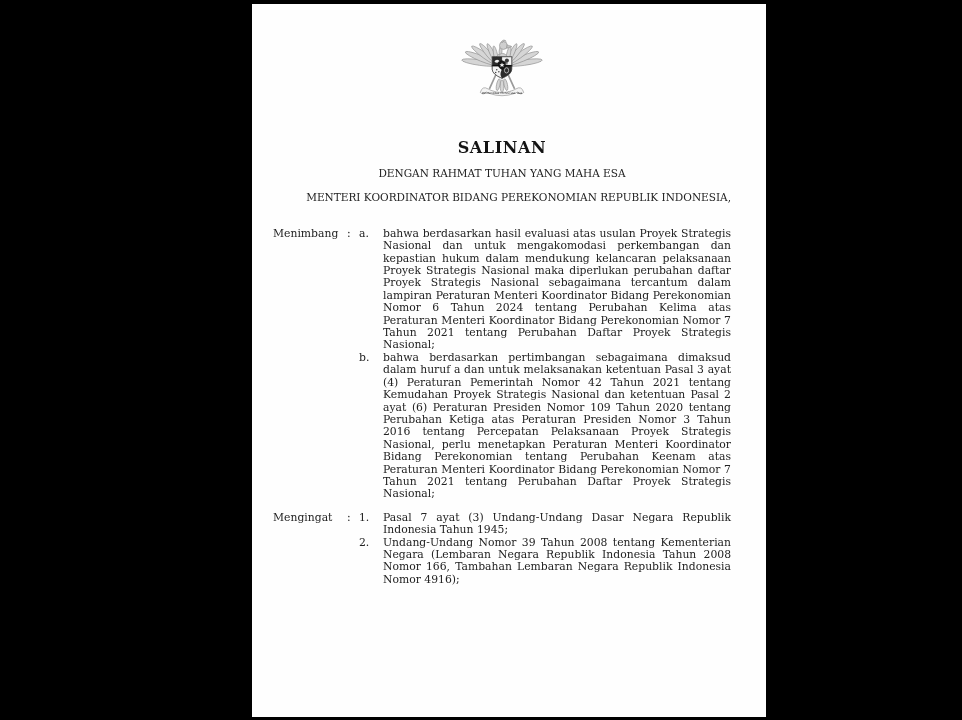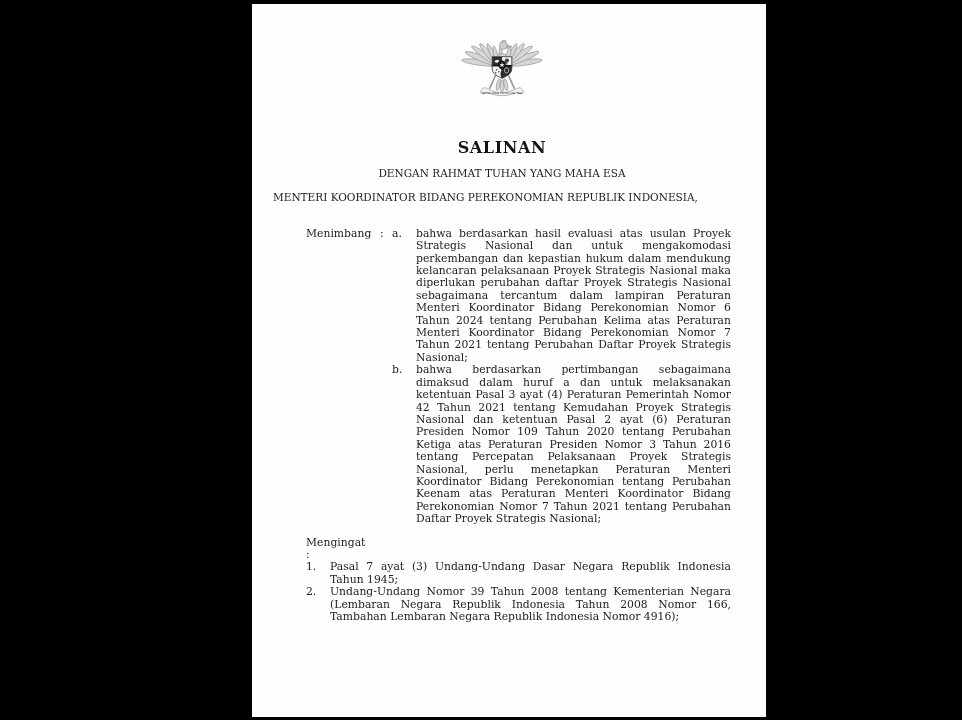--- a/index.html
+++ b/index.html
@@ -42,32 +42,31 @@
     letter-spacing: 0.1px;
   }
   .invocation {
     margin-top: 3px;
     text-align: center;
     font-size: 10.5px;
     line-height: 12.4px;
   }
   .authority {
     margin-top: 12px;
-    text-align: left;
+    text-align: right;
     font-size: 10.5px;
     line-height: 12.4px;
   }
   .clause {
     display: flex;
     font-size: 10.8px;
     line-height: 12.4px;
-    margin-left: 33px;
   }
   .considering { margin-top: 24px; }
-  .legal-basis { margin-top: 11px; flex-direction: column; }
+  .legal-basis { margin-top: 11px; }
   .clause-label { width: 74px; flex: none; }
   .clause-colon { width: 12px; flex: none; }
   .clause-items { flex: 1; min-width: 0; }
   .item { display: flex; }
   .item-marker { width: 24px; flex: none; }
   .item-text { flex: 1; min-width: 0; text-align: justify; }
 </style>
 </head>
 <body>
 

